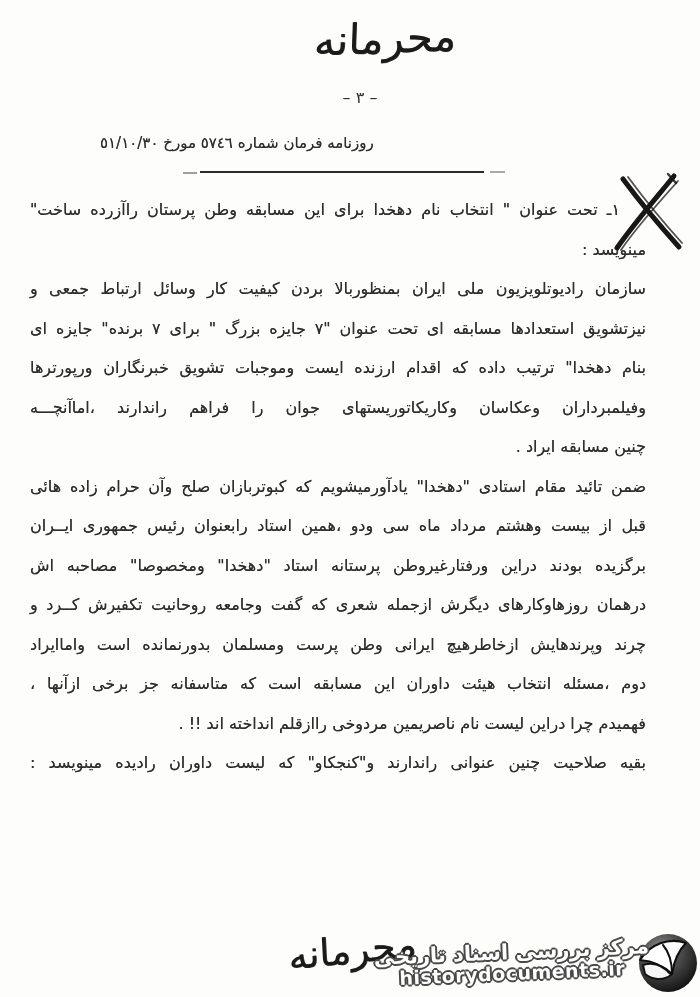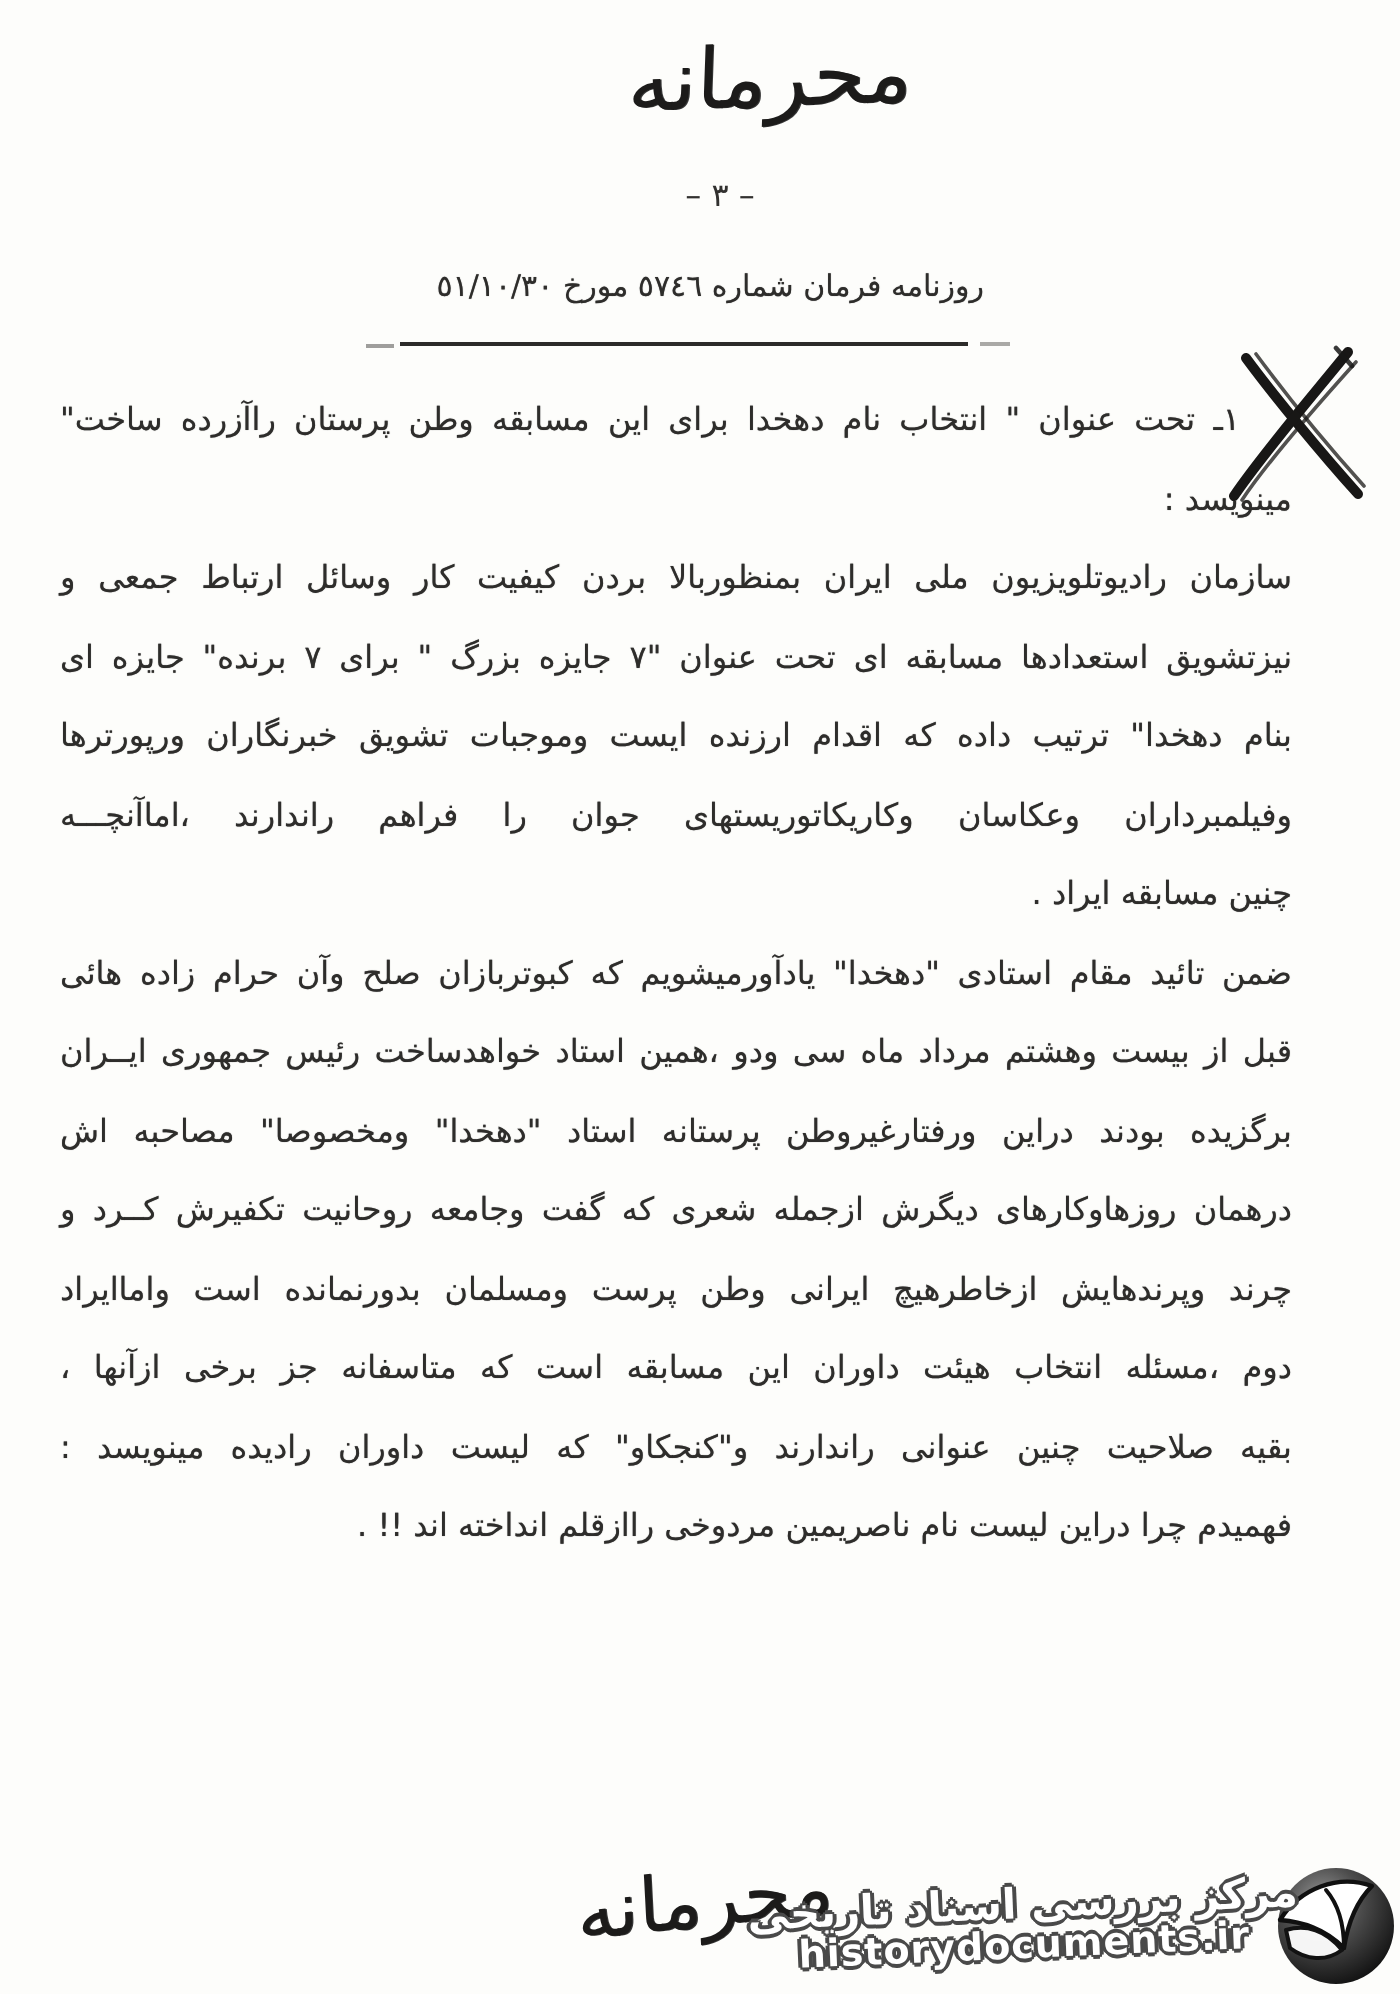--- a/index.html
+++ b/index.html
@@ -16,21 +16,21 @@
   }
   .stamp-top{ top:14px; left:314px; font-size:42px; transform:rotate(-2deg) skewX(-4deg); }
   .stamp-bottom{ top:928px; left:288px; font-size:38px; transform:rotate(-6deg) skewX(-3deg); z-index:1; }
   
   .page-number{
     position:absolute; top:88px; left:290px; width:140px; text-align:center;
     font-size:16px; letter-spacing:3px; color:#32312f; direction:rtl;
   }
   
   .header-ref{
-    position:absolute; top:134px; left:100px; width:392px; text-align:right;
+    position:absolute; top:134px; left:100px; width:392px; text-align:left;
     direction:rtl; font-size:15px; color:#2e2d2b; letter-spacing:.5px;
     text-shadow:0 0 .4px rgba(40,40,40,.7); white-space:nowrap;
   }
   .rule-main{ position:absolute; top:171px; left:200px; width:284px; height:2px; background:#2c2b29; }
   .rule-lead{ position:absolute; top:172px; left:183px; width:14px; height:1.5px; background:#2c2b29; opacity:.45; }
   .rule-tail{ position:absolute; top:171px; left:490px; width:15px; height:1.5px; background:#2c2b29; opacity:.4; }
   
   .x-mark{ position:absolute; top:172px; left:608px; width:84px; height:82px; }
   
   .body-text{
@@ -91,27 +91,27 @@
 
   <div class="body-text">
     <div class="line indent-first">۱ـ تحت عنوان " انتخاب نام دهخدا برای این مسابقه وطن پرستان راآزرده ساخت"</div>
     <div class="line short">مینویسد :</div>
     <div class="line">سازمان رادیوتلویزیون ملی ایران بمنظوربالا بردن کیفیت کار وسائل ارتباط جمعی و</div>
     <div class="line">نیزتشویق استعدادها مسابقه ای تحت عنوان "٧ جایزه بزرگ " برای ٧ برنده" جایزه ای</div>
     <div class="line">بنام دهخدا" ترتیب داده که اقدام ارزنده ایست وموجبات تشویق خبرنگاران ورپورترها</div>
     <div class="line">وفیلمبرداران وعکاسان وکاریکاتوریستهای جوان را فراهم راندارند ،اماآنچـــه</div>
     <div class="line short">چنین مسابقه ایراد .</div>
     <div class="line">ضمن تائید مقام استادی "دهخدا" یادآورمیشویم که کبوتربازان صلح وآن حرام زاده هائی</div>
-    <div class="line">قبل از بیست وهشتم مرداد ماه سی ودو ،همین استاد خواهدساخت رئیس جمهوری ایــران</div>
+    <div class="line">قبل از بیست وهشتم مرداد ماه سی ودو ،همین استاد رابعنوان رئیس جمهوری ایــران</div>
     <div class="line">برگزیده بودند دراین ورفتارغیروطن پرستانه استاد "دهخدا" ومخصوصا" مصاحبه اش</div>
     <div class="line">درهمان روزهاوکارهای دیگرش ازجمله شعری که گفت وجامعه روحانیت تکفیرش کــرد و</div>
     <div class="line">چرند وپرندهایش ازخاطرهیچ ایرانی وطن پرست ومسلمان بدورنمانده است واماایراد</div>
     <div class="line">دوم ،مسئله انتخاب هیئت داوران این مسابقه است که متاسفانه جز برخی ازآنها ،</div>
+    <div class="line short">فهمیدم چرا دراین لیست نام ناصریمین مردوخی راازقلم انداخته اند !! .</div>
     <div class="line">بقیه صلاحیت چنین عنوانی راندارند و"کنجکاو" که لیست داوران رادیده مینویسد :</div>
-    <div class="line short">فهمیدم چرا دراین لیست نام ناصریمین مردوخی راازقلم انداخته اند !! .</div>
   </div>
 
   <div class="stamp stamp-bottom">محرمانه</div>
 
   <div class="watermark">
     <div class="wm-text">
       <div class="wm-title">مرکز بررسی اسناد تاریخی</div>
       <div class="wm-url">historydocuments.ir</div>
     </div>
     <svg class="wm-logo" viewBox="0 0 66 66">

